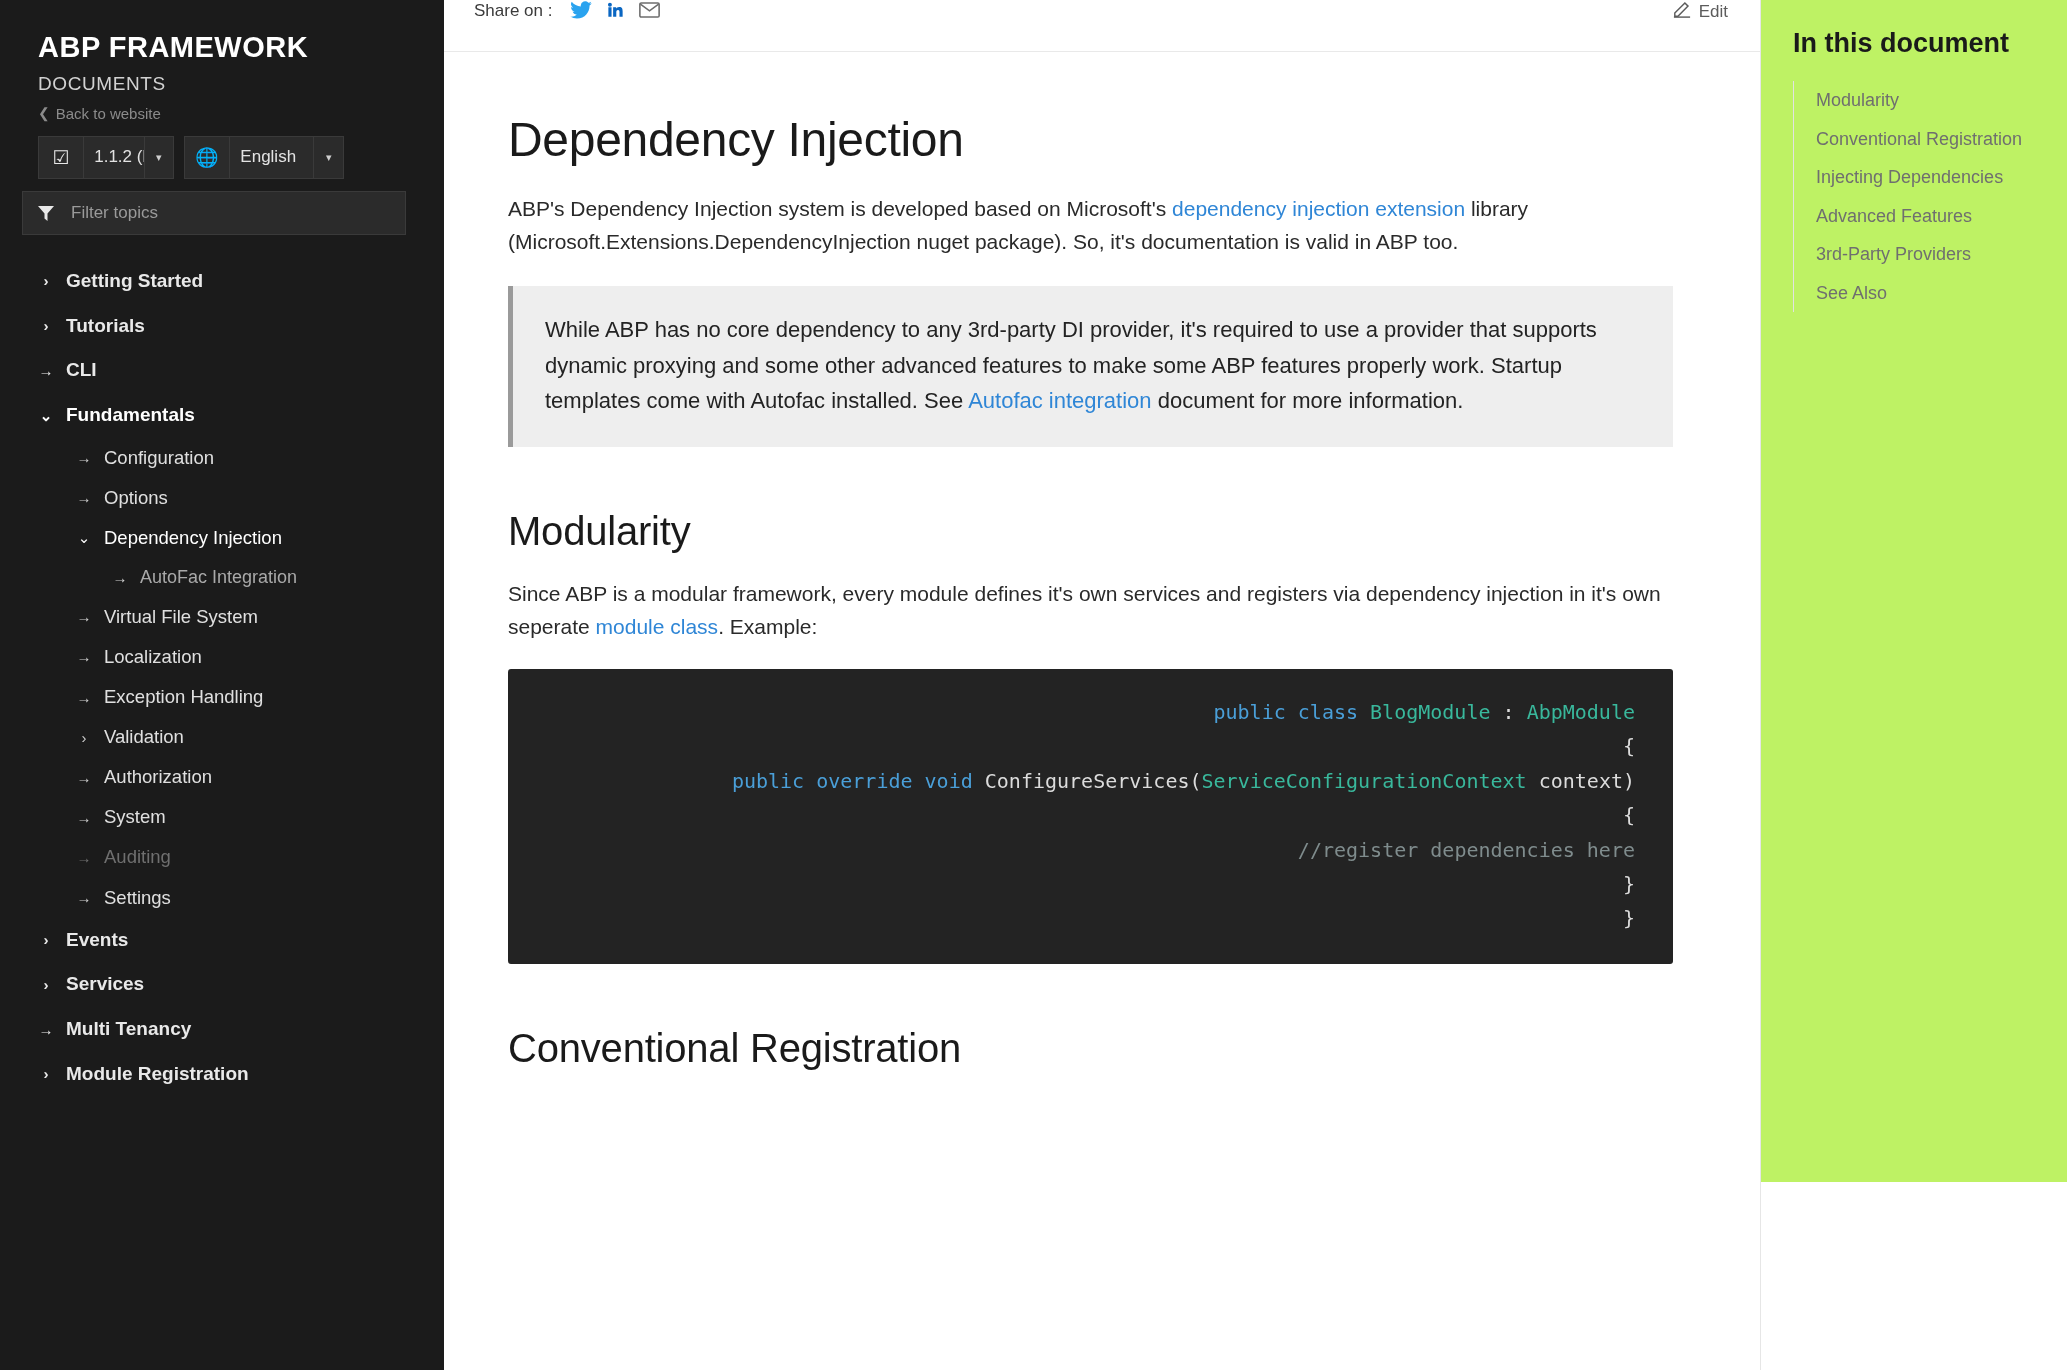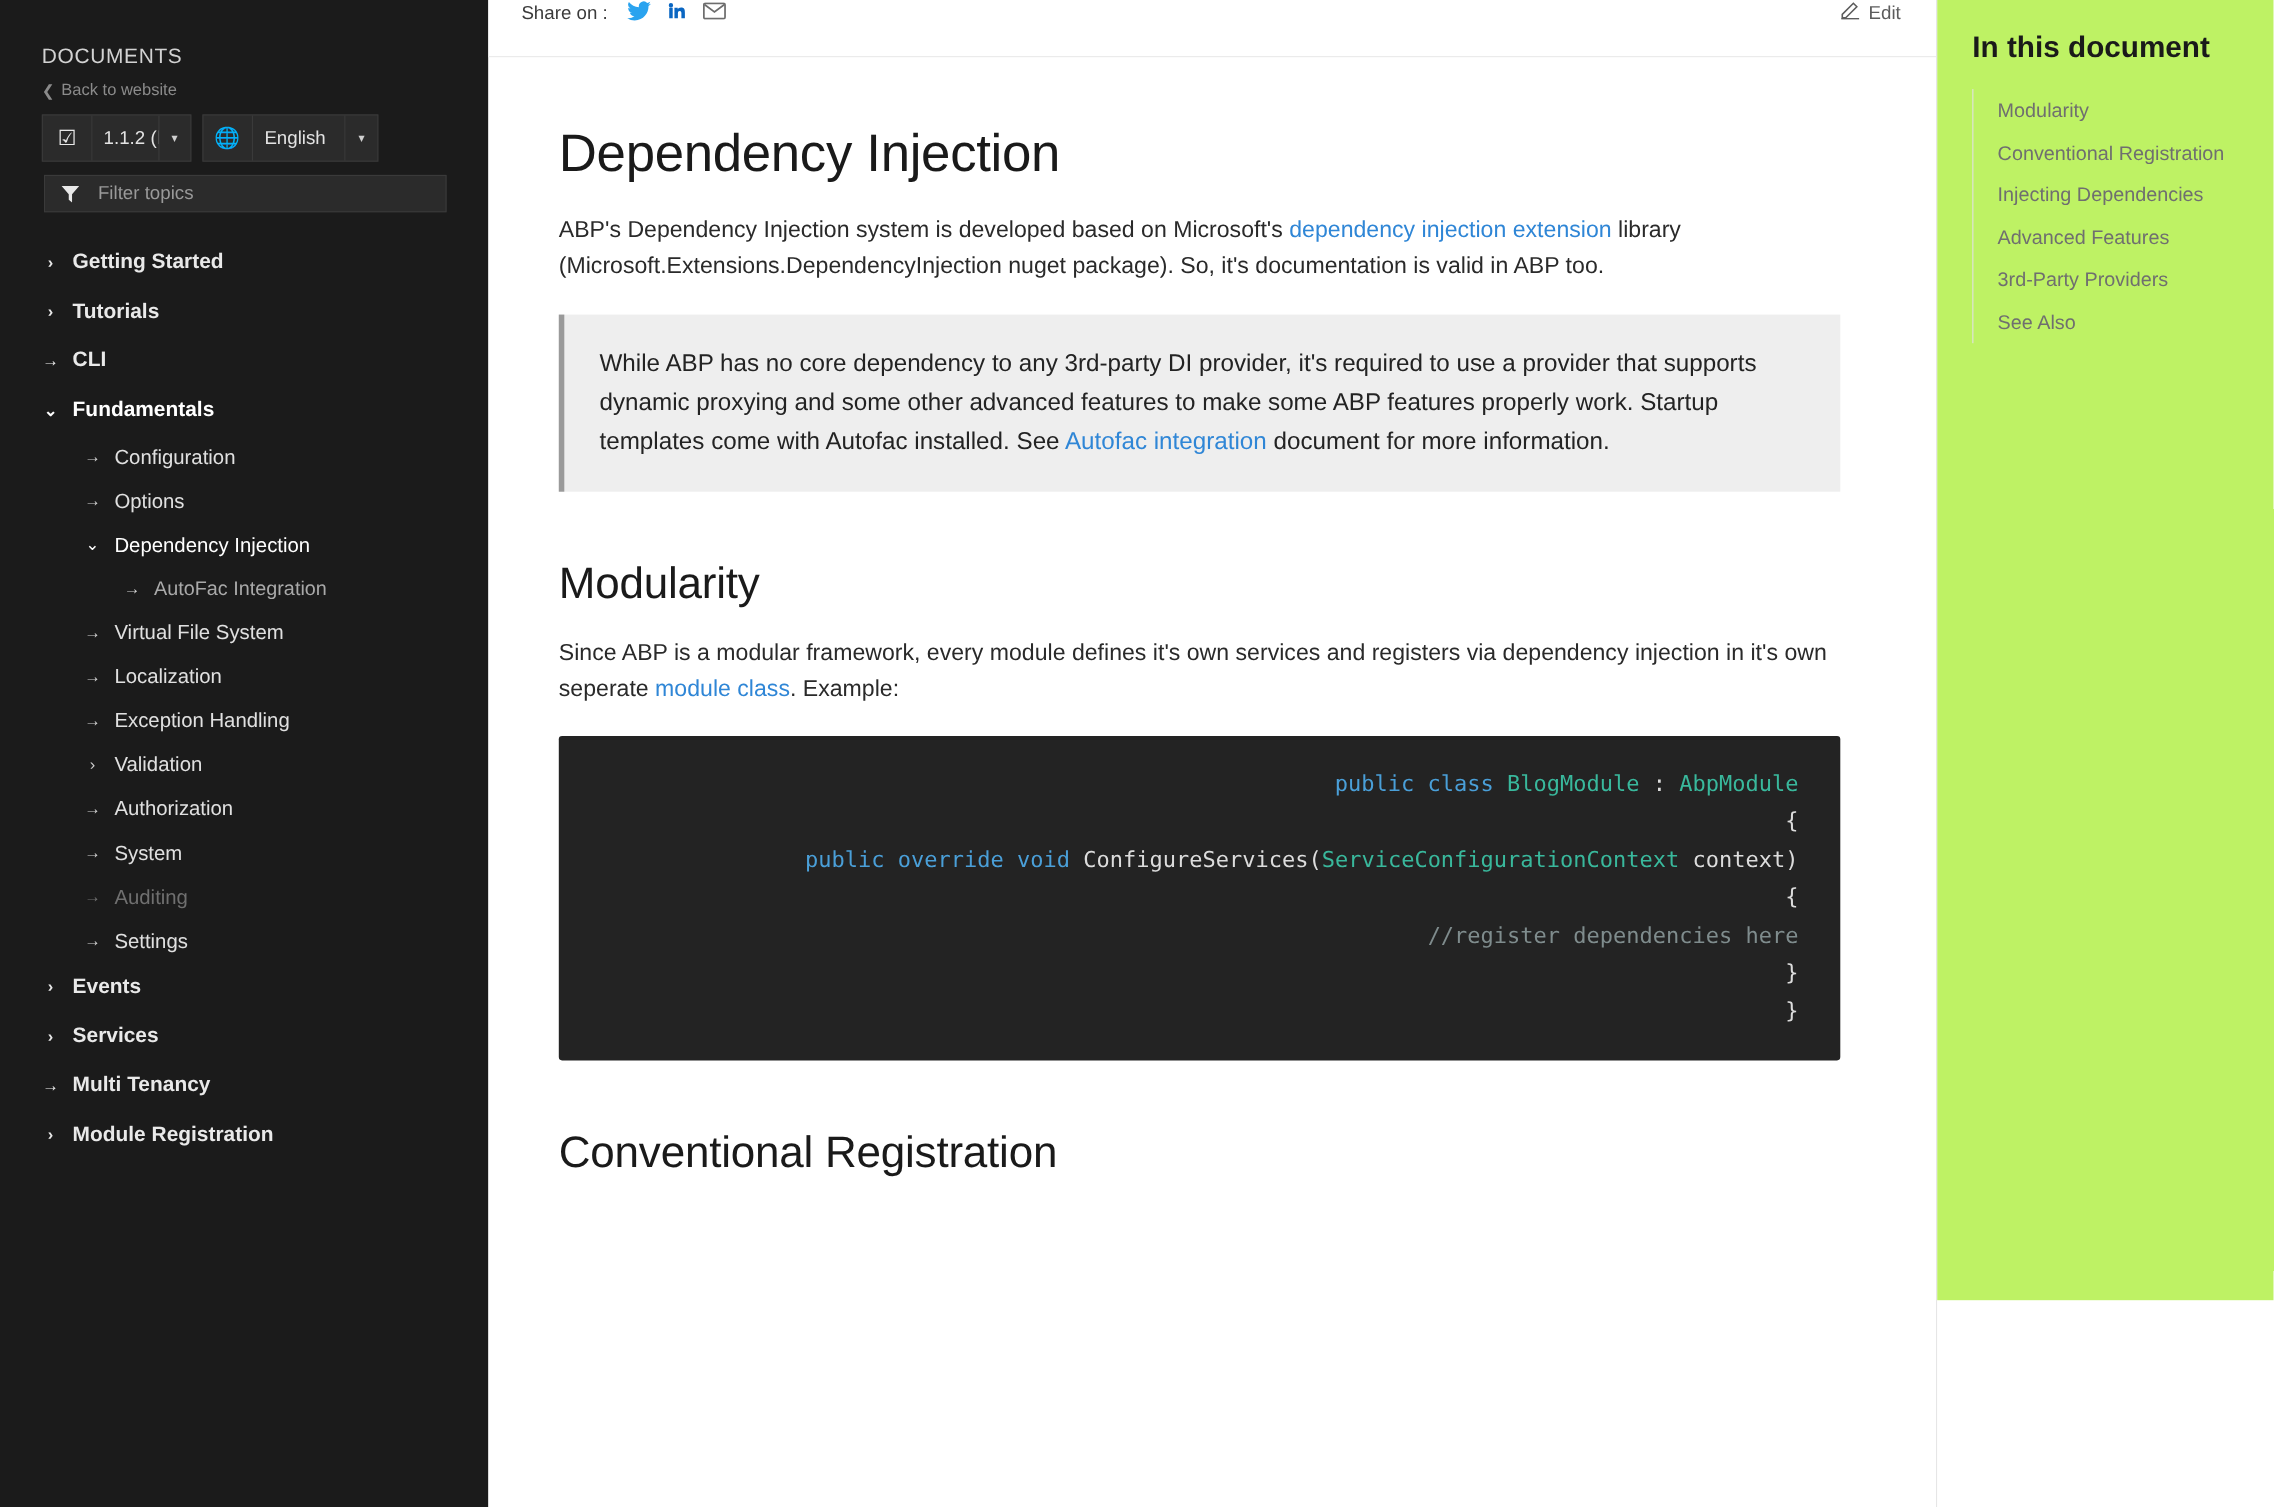--- a/index.html
+++ b/index.html
@@ -89,26 +89,26 @@
     display: flex;
     align-items: center;
     justify-content: center;
   }
   .sel-version { width: 136px; }
   .sel-version .val { width: 60px; }
   .sel-lang { width: 160px; }
   .sel-lang .val { width: 84px; }
 
   .filter-row {
-    margin: 12px 38px 0 40px;
+    margin: 12px 38px 0 22px;
     display: flex;
     align-items: center;
     background: #2b2b2b;
     border: 1px solid #3a3a3a;
-    height: 34px;
+    height: 44px;
   }
   .filter-row .ico {
     width: 46px;
     display: flex;
     align-items: center;
     justify-content: center;
     color: #e8e8e8;
     font-size: 17px;
   }
   .filter-row input {
@@ -275,20 +275,21 @@
     line-height: 1.25;
   }
 </style>
 </head>
 <body>
 
 <div class="app">
 
   <aside class="sidebar">
     <div class="brand">
+      <div class="brand-title">ABP FRAMEWORK</div>
       <div class="brand-sub">DOCUMENTS</div>
       <div class="back-link">
         <span class="chev">❮</span>
         <span>Back to website</span>
       </div>
     </div>
 
     <div class="selects">
       <div class="select-box sel-version">
         <span class="ico">☑</span>

